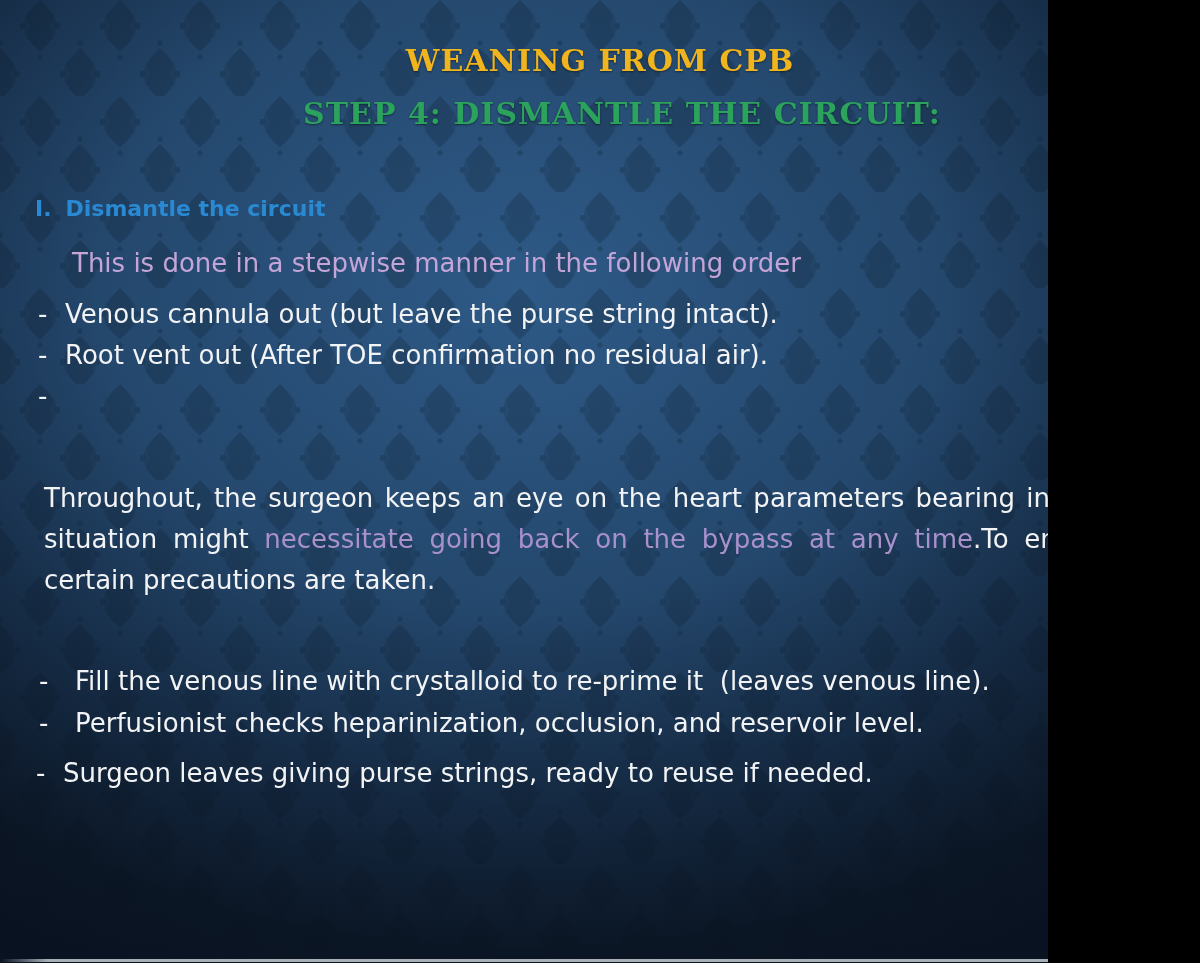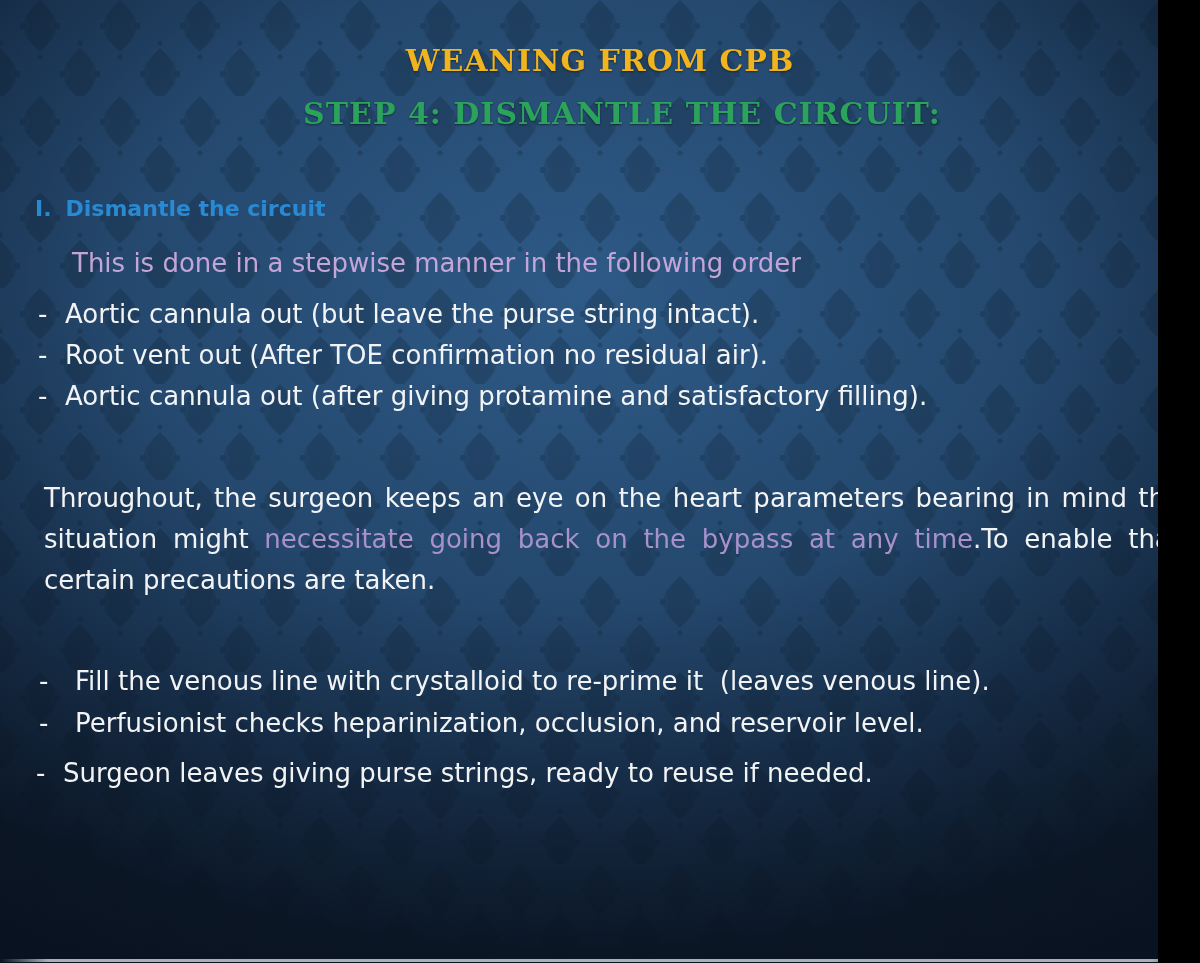--- a/index.html
+++ b/index.html
@@ -1,18 +1,18 @@
 <!DOCTYPE html>
 <html><head>
 <meta charset="utf-8">
 <style>
   html,body{margin:0;padding:0;background:#000;}
   .slide{
     position:relative;
-    width:1158px;height:963px;
+    width:1048px;height:963px;
     overflow:hidden;
     background:#2e5a87;
     font-family:"DejaVu Sans", sans-serif;
   }
   .damask{position:absolute;inset:0;display:block;}
   .vignette{
     position:absolute;inset:0;
     background:radial-gradient(ellipse 95% 78% at 50% 30%,
       rgba(18,38,62,0) 0%,
       rgba(14,30,50,0.30) 42%,
@@ -116,29 +116,28 @@
 
   <div class="layer subtitle">STEP 4: DISMANTLE THE CIRCUIT:</div>
 
   <div class="layer heading"><span class="numeral">I.</span><span>Dismantle the circuit</span></div>
 
   <div class="layer intro">This is done in a stepwise manner in the following order</div>
 
   <div class="layer bullets bullets-1">
     <div class="b-row">
       <span class="b-dash">-</span>
-      <span class="b-text">Aortic cannula out (but leave the purse string intact).</span>
+      <span class="b-text">Venous cannula out (but leave the purse string intact).</span>
     </div>
     <div class="b-row">
       <span class="b-dash">-</span>
       <span class="b-text">Root vent out (After TOE confirmation no residual air).</span>
     </div>
     <div class="b-row">
       <span class="b-dash">-</span>
-      <span class="b-text">Aortic cannula out (after giving protamine and satisfactory filling).</span>
     </div>
   </div>
 
   <p class="layer para"><span>Throughout, the surgeon keeps an eye on the heart parameters bearing in mind the situation might </span><span class="hl">necessitate going back on the bypass at any time</span><span>.To enable that certain precautions are taken.</span></p>
 
   <div class="layer bullets bullets-2">
     <div class="b-row">
       <span class="b-dash">-</span>
       <span class="b-text">Fill the venous line with crystalloid to re-prime it  (leaves venous line).</span>
     </div>

